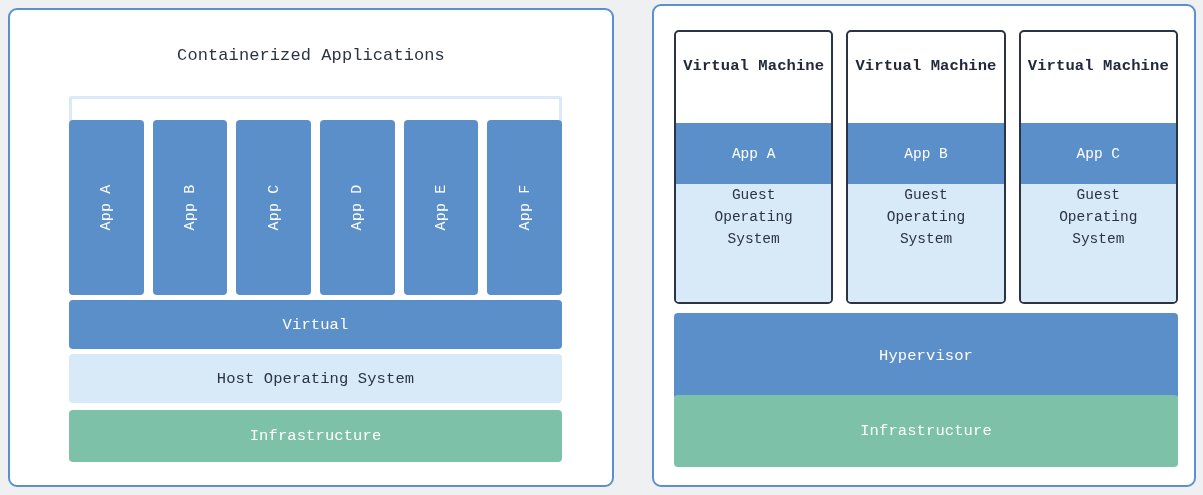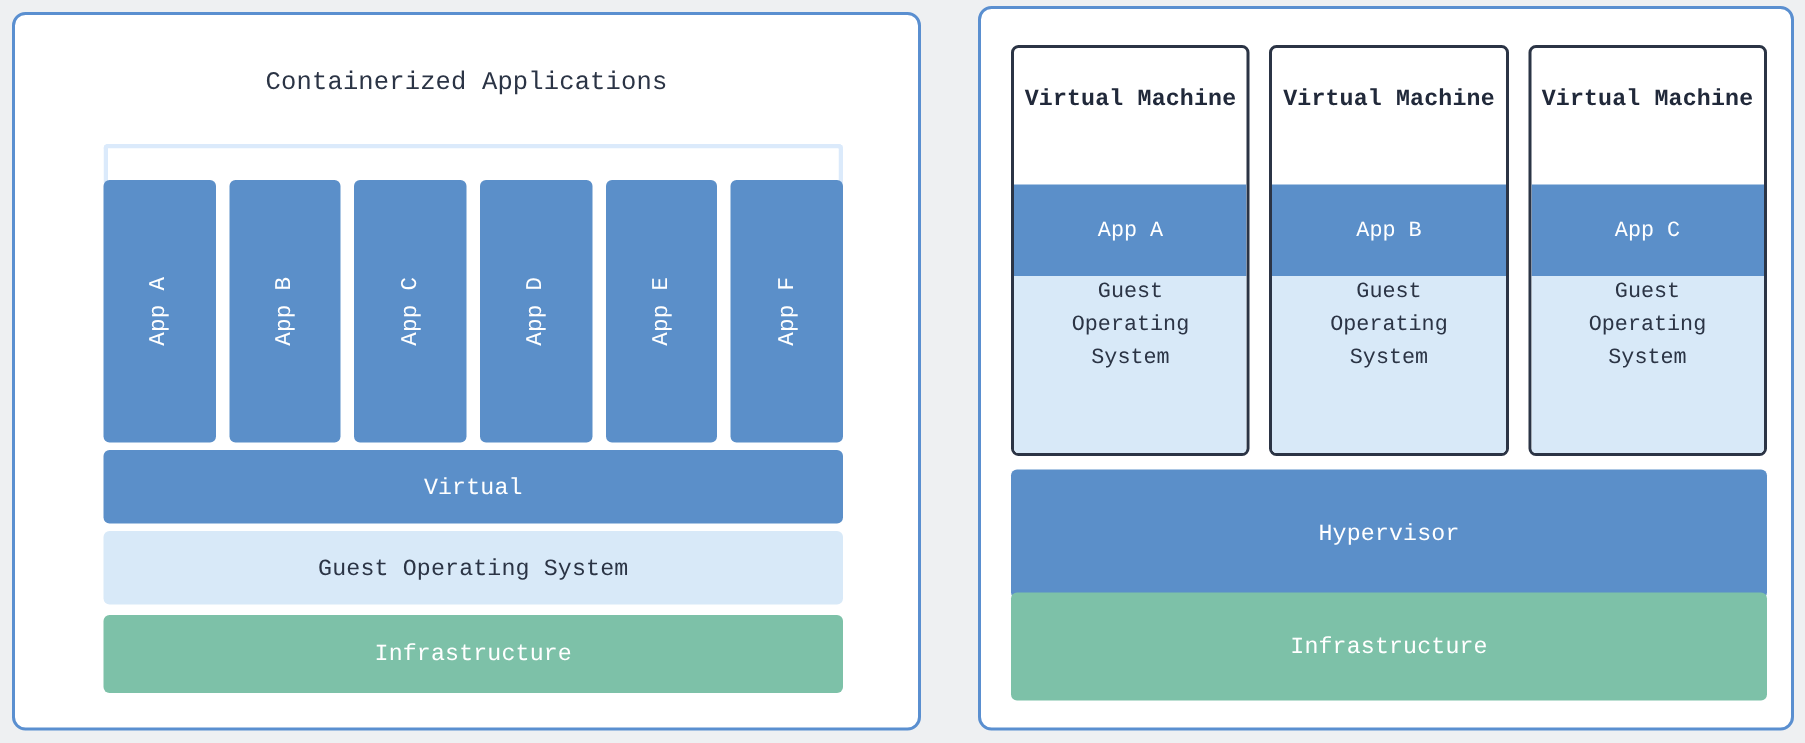--- a/index.html
+++ b/index.html
@@ -227,21 +227,21 @@
       <div class="app-box">
         <span class="vert-label">App E</span>
       </div>
       <div class="app-box">
         <span class="vert-label">App F</span>
       </div>
     </div>
 
     <div class="bar" id="docker-bar">Virtual</div>
 
-    <div class="bar" id="host-os-bar">Guest Operating System</div>
+    <div class="bar" id="host-os-bar">Host Operating System</div>
 
     <div class="bar" id="infrastructure-bar-left">Infrastructure</div>
   </div>
 
   <div class="panel" id="vm-panel">
 
     <div class="vm-row">
 
       <div class="vm-card">
         <div class="vm-head">Virtual Machine</div>

